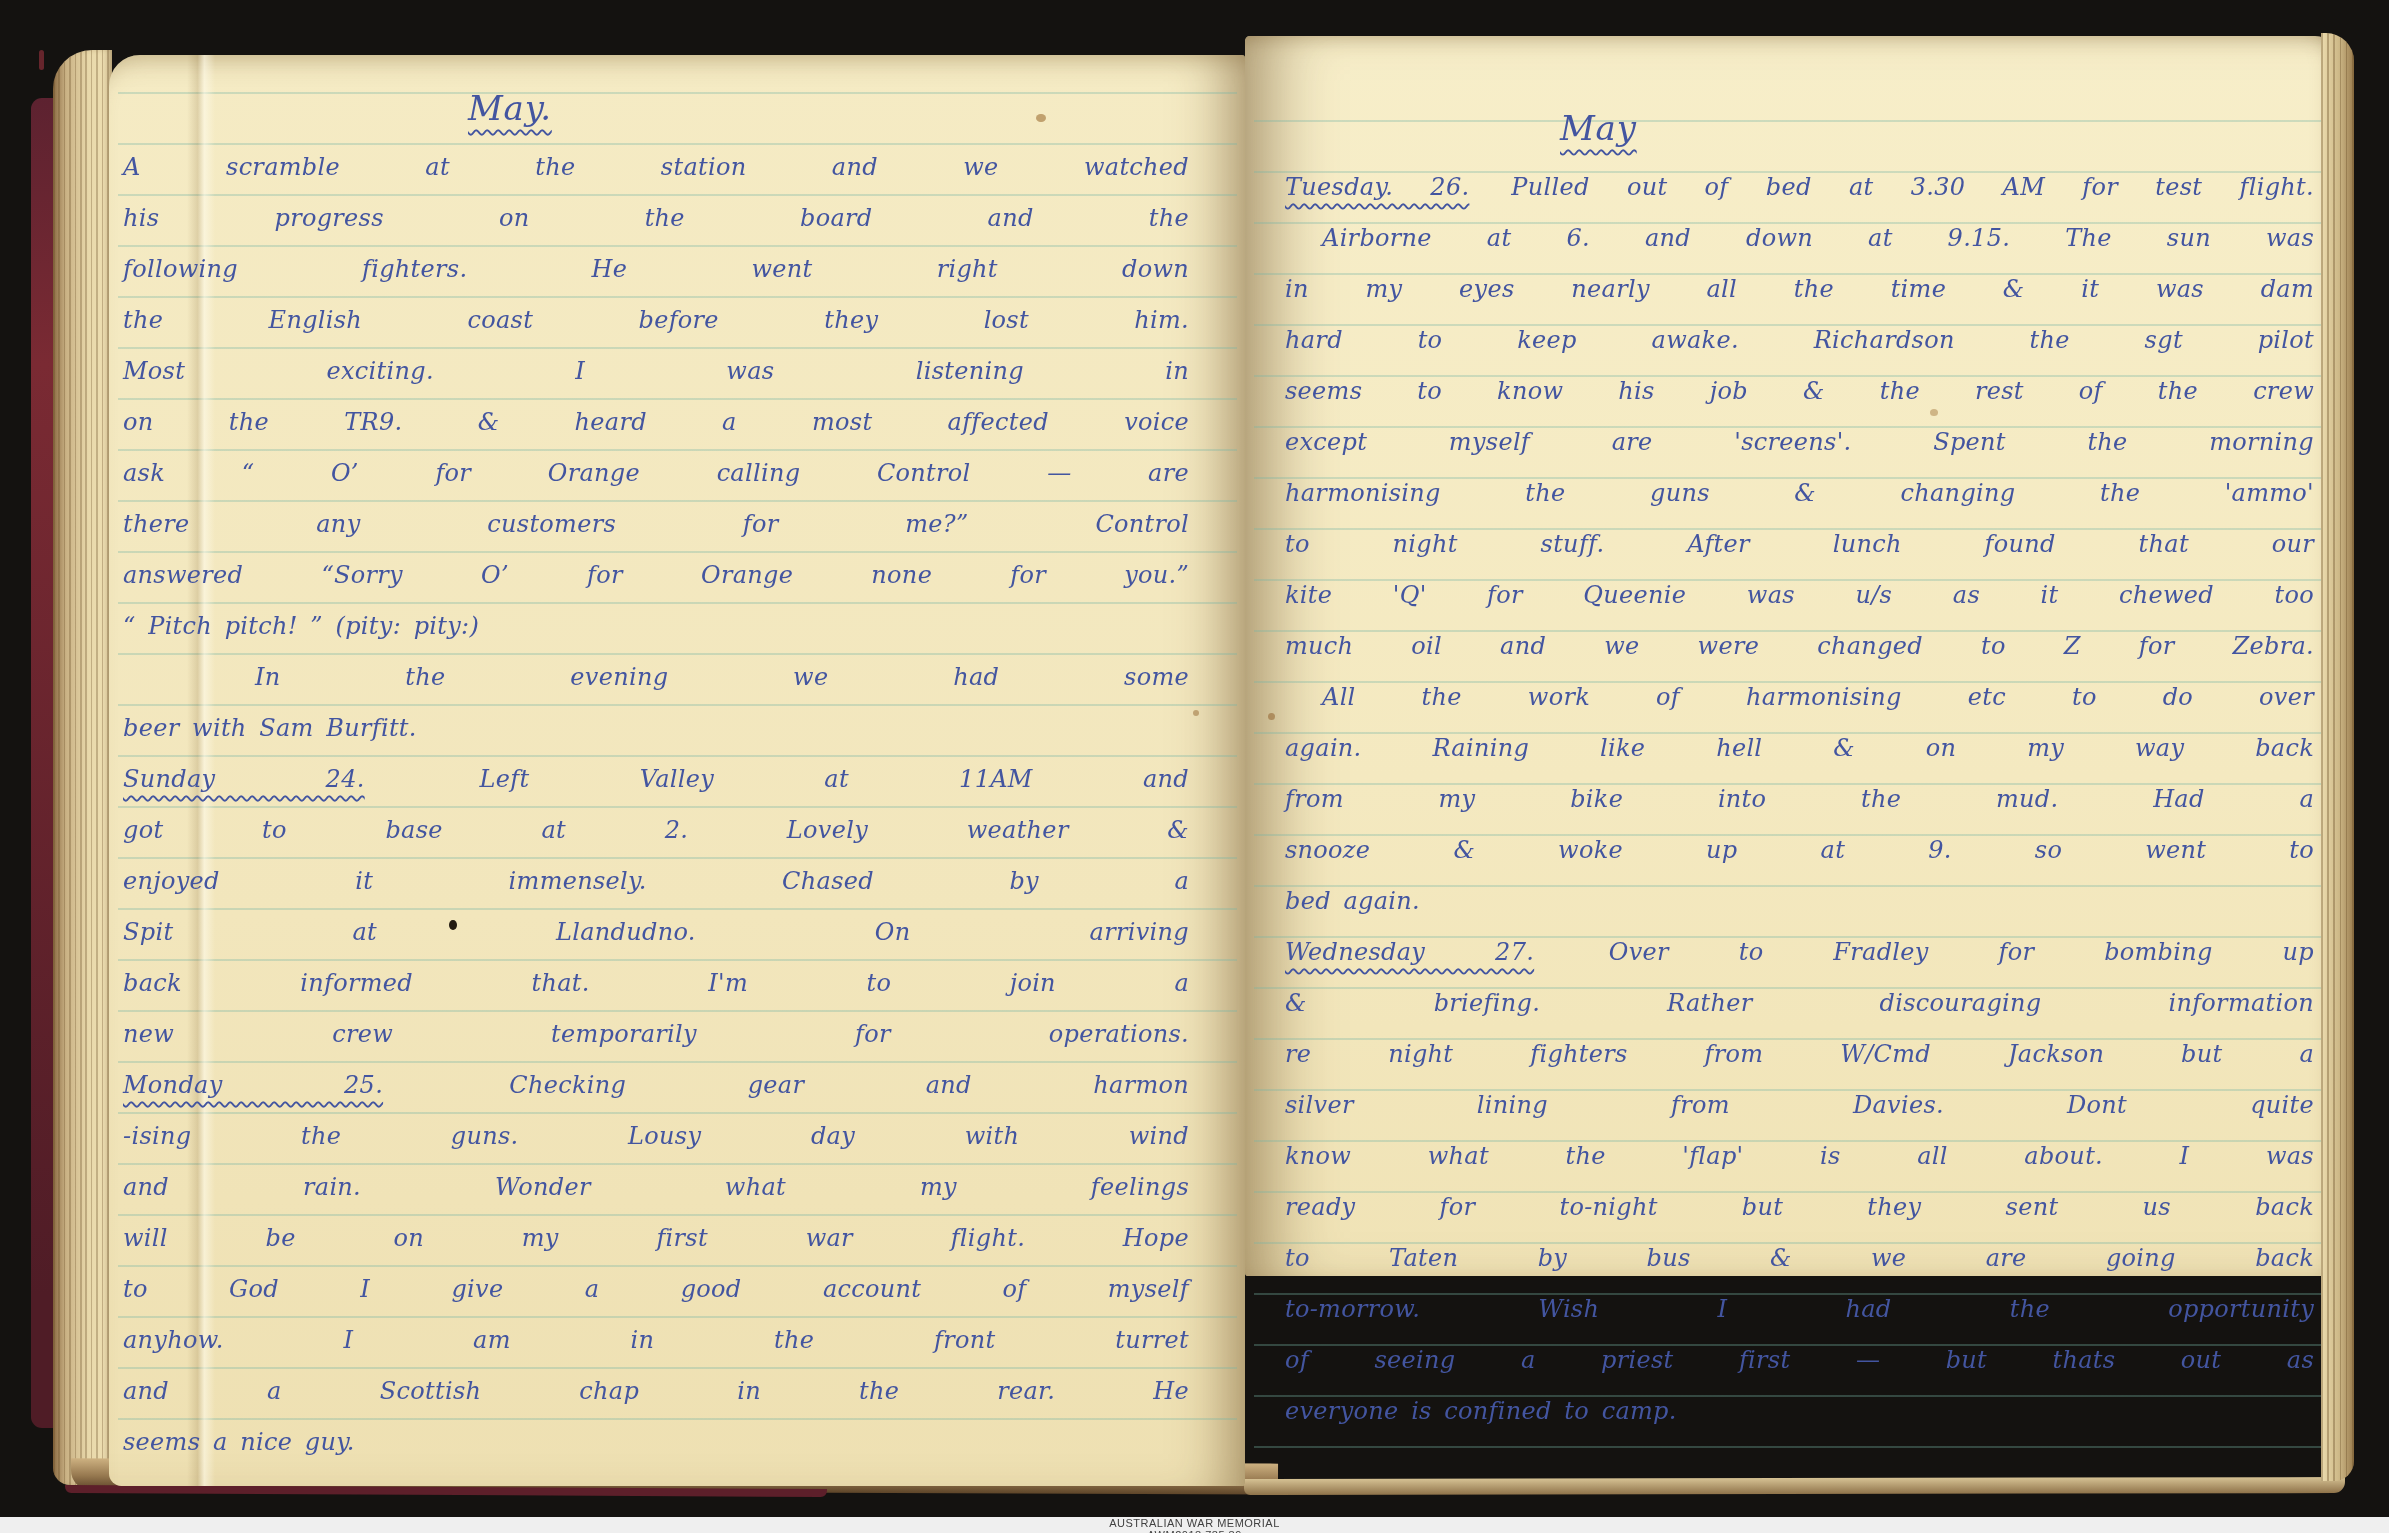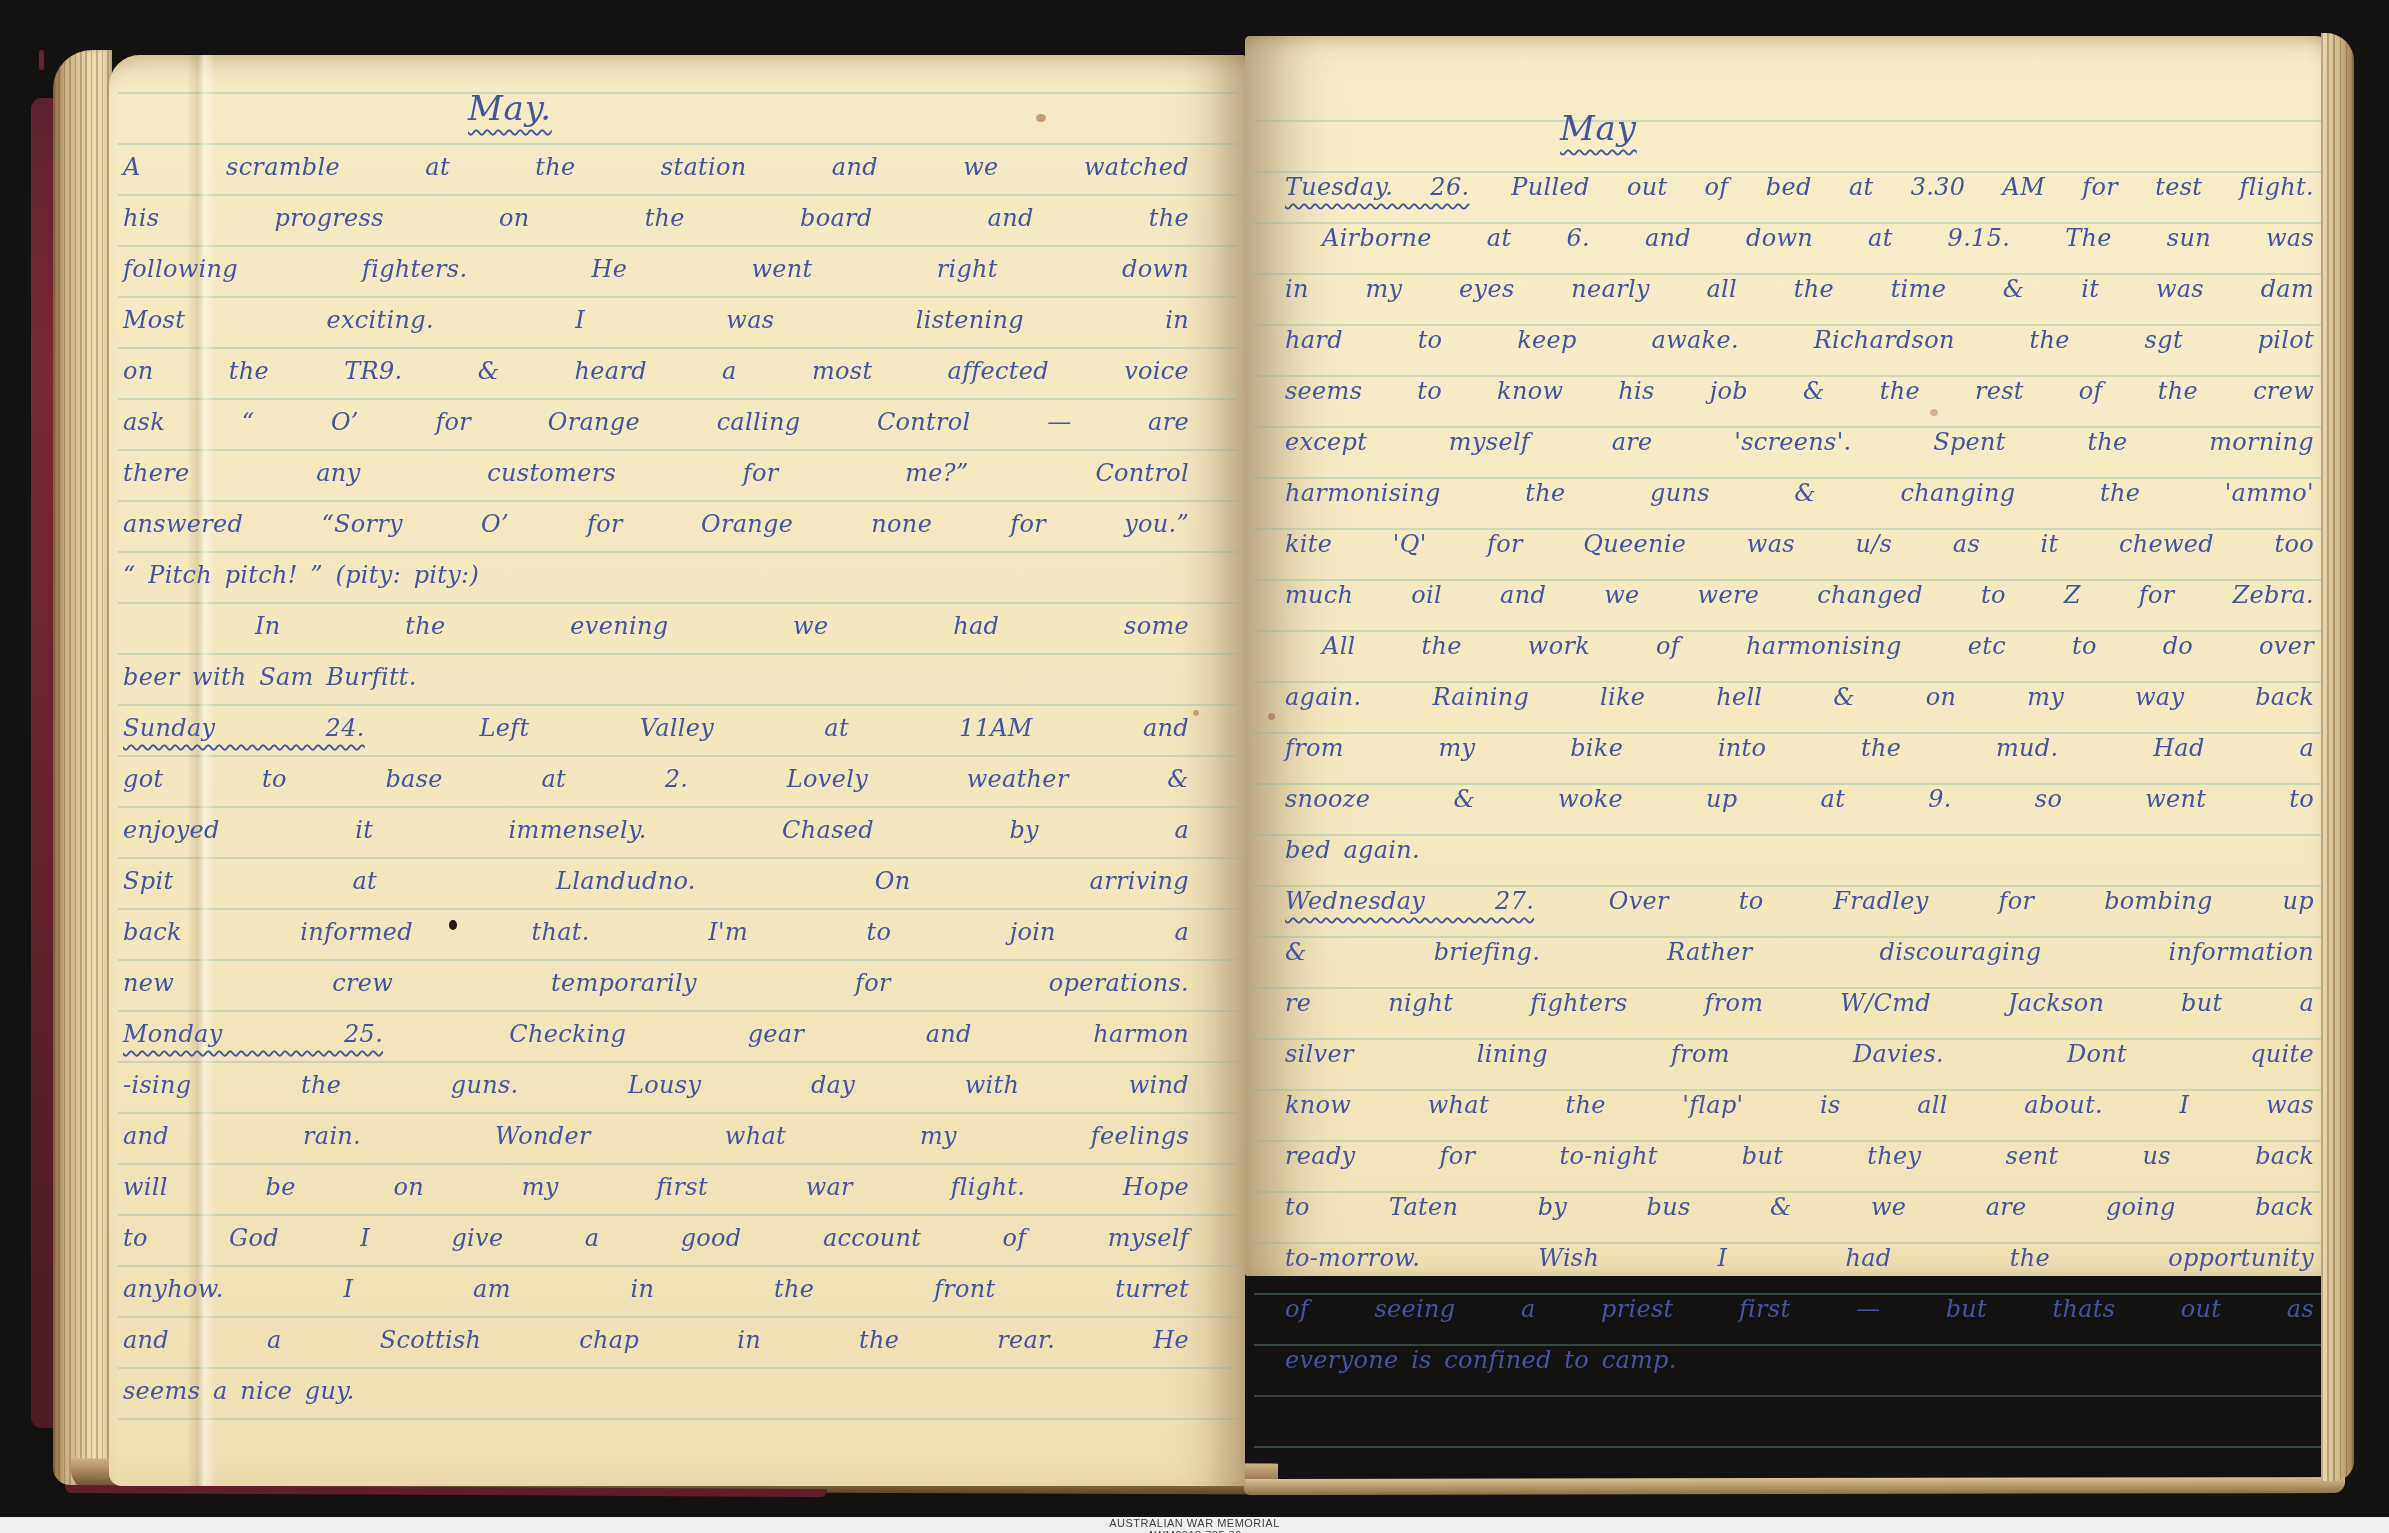--- a/index.html
+++ b/index.html
@@ -87,20 +87,21 @@
     <div class="cover-bottom"></div>
 
     <div class="pages">
       <div class="pg pg-left">
         <div class="curl"></div>
         <div class="header">May.</div>
         <div class="lines">
             <div class="hw-line sp"><span>A scramble at the station and we watched</span></div>
             <div class="hw-line sp"><span>his progress on the board and the</span></div>
             <div class="hw-line sp"><span>following fighters. He went right down</span></div>
+            <div class="hw-line sp"><span>the English coast before they lost him.</span></div>
             <div class="hw-line sp"><span>Most exciting. I was listening in</span></div>
             <div class="hw-line sp"><span>on the TR9. &amp; heard a most affected voice</span></div>
             <div class="hw-line sp"><span>ask “ O’ for Orange calling Control — are</span></div>
             <div class="hw-line sp"><span>there any customers for me?” Control</span></div>
             <div class="hw-line sp"><span>answered “Sorry O’ for Orange none for you.”</span></div>
             <div class="hw-line"><span>“ Pitch pitch! ” (pity: pity:)</span></div>
             <div class="hw-line sp in"><span>In the evening we had some</span></div>
             <div class="hw-line"><span>beer with Sam Burfitt.</span></div>
             <div class="hw-line sp"><span class="day">Sunday 24.</span><span> Left Valley at 11AM and</span></div>
             <div class="hw-line sp"><span>got to base at 2. Lovely weather &amp;</span></div>
@@ -121,20 +122,21 @@
       <div class="pg pg-right">
         <div class="header">May</div>
         <div class="lines">
             <div class="hw-line sp"><span class="day">Tuesday. 26.</span><span> Pulled out of bed at 3.30 AM for test flight.</span></div>
             <div class="hw-line sp in-sm"><span>Airborne at 6. and down at 9.15. The sun was</span></div>
             <div class="hw-line sp"><span>in my eyes nearly all the time &amp; it was dam</span></div>
             <div class="hw-line sp"><span>hard to keep awake. Richardson the sgt pilot</span></div>
             <div class="hw-line sp"><span>seems to know his job &amp; the rest of the crew</span></div>
             <div class="hw-line sp"><span>except myself are 'screens'. Spent the morning</span></div>
             <div class="hw-line sp"><span>harmonising the guns &amp; changing the 'ammo'</span></div>
+            <div class="hw-line sp"><span>to night stuff. After lunch found that our</span></div>
             <div class="hw-line sp"><span>kite 'Q' for Queenie was u/s as it chewed too</span></div>
             <div class="hw-line sp"><span>much oil and we were changed to Z for Zebra.</span></div>
             <div class="hw-line sp in-sm"><span>All the work of harmonising etc to do over</span></div>
             <div class="hw-line sp"><span>again. Raining like hell &amp; on my way back</span></div>
             <div class="hw-line sp"><span>from my bike into the mud. Had a</span></div>
             <div class="hw-line sp"><span>snooze &amp; woke up at 9. so went to</span></div>
             <div class="hw-line"><span>bed again.</span></div>
             <div class="hw-line sp"><span class="day">Wednesday 27.</span><span> Over to Fradley for bombing up</span></div>
             <div class="hw-line sp"><span>&amp; briefing. Rather discouraging information</span></div>
             <div class="hw-line sp"><span>re night fighters from W/Cmd Jackson but a</span></div>

